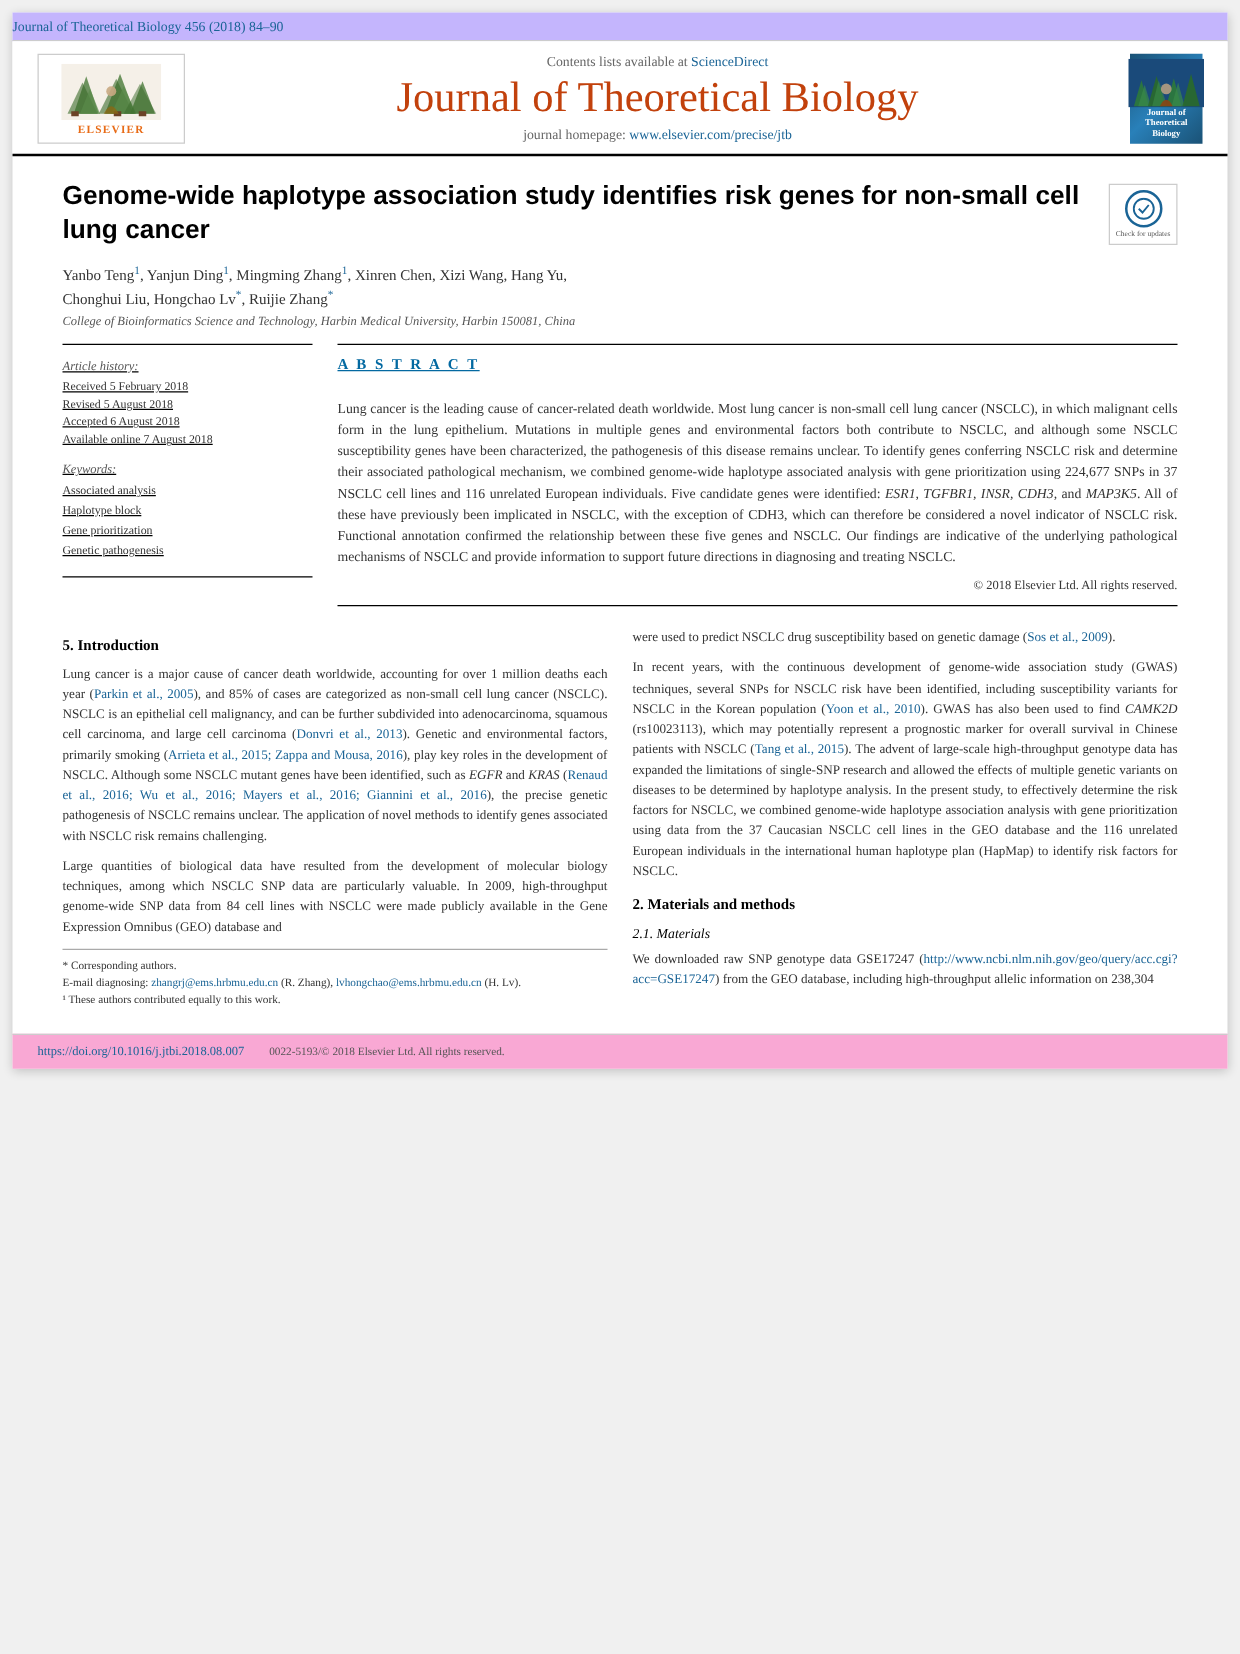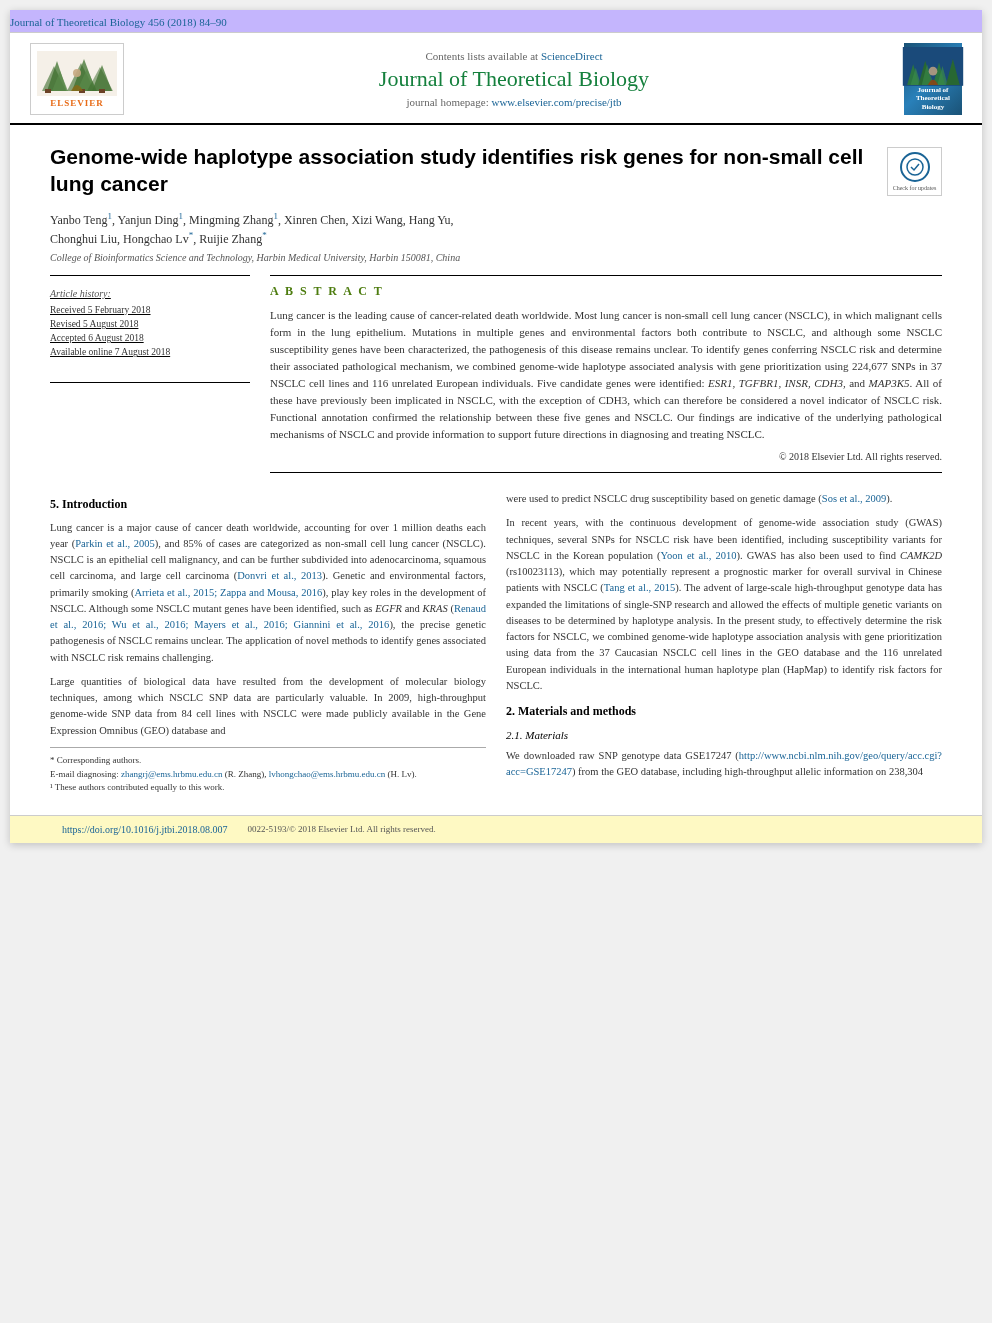--- a/index.html
+++ b/index.html
@@ -30,21 +30,21 @@
     .journal-header {
       display: flex;
       align-items: center;
       padding: 10px 20px 8px;
       border-bottom: 2px solid #000;
       background: #fff;
     }
     .elsevier-logo-box {
       border: 1px solid #ccc;
       padding: 4px;
-      width: 94px;
+      width: 118px;
       height: 72px;
       display: flex;
       flex-direction: column;
       align-items: center;
       justify-content: center;
       font-size: 8px;
       color: #333;
     }
     .elsevier-tree {
       width: 80px;
@@ -64,23 +64,23 @@
     .science-direct-link {
       font-size: 11px;
       color: #666;
       margin-bottom: 4px;
     }
     .science-direct-link a {
       color: #1a6496;
       text-decoration: none;
     }
     .journal-title-main {
-      font-size: 22px;
+      font-size: 34px;
       font-weight: normal;
-      color: #15803d;
+      color: #c2410c;
       font-family: 'Times New Roman', serif;
       margin-bottom: 4px;
     }
     .journal-homepage {
       font-size: 11px;
       color: #666;
     }
     .journal-homepage a {
       color: #1a6496;
       text-decoration: none;
@@ -218,22 +218,23 @@
 
     .abstract-box {
       border-top: 1px solid #000;
       border-bottom: 1px solid #000;
       padding: 8px 0 10px;
     }
     .abstract-title {
       font-size: 12px;
       font-weight: bold;
       letter-spacing: 2px;
-      color: #4d7c0f;
-      margin-bottom: 8px;
+      color: #0369a1;
+      margin-bottom: 20px;
+      text-decoration: underline;
     }
     .abstract-text {
       font-size: 11px;
       color: #333;
       line-height: 1.55;
       text-align: justify;
     }
     .abstract-text em {
     }
     .copyright {
@@ -297,22 +298,22 @@
       color: #333;
       line-height: 1.5;
     }
     .footnote-area a {
       color: #1a6496;
       text-decoration: none;
     }
 
     
     .bottom-bar {
-      background: #fef9c3;
-      padding: 8px 52px;
+      background: #f9a8d4;
+      padding: 8px 20px;
       border-top: 1px solid #ccc;
       display: flex;
       align-items: center;
       gap: 20px;
     }
     .doi-link {
       font-size: 10px;
       color: #1a6496;
       text-decoration: none;
     }
@@ -411,20 +412,27 @@
 
       <div class="left-col">
         <div class="article-info-box">
           <div class="article-info-section">
             <h4>Article history:</h4>
             <p>Received 5 February 2018</p>
             <p>Revised 5 August 2018</p>
             <p>Accepted 6 August 2018</p>
             <p>Available online 7 August 2018</p>
           </div>
+          <div class="keywords-section">
+            <h4>Keywords:</h4>
+            <p>Associated analysis</p>
+            <p>Haplotype block</p>
+            <p>Gene prioritization</p>
+            <p>Genetic pathogenesis</p>
+          </div>
         </div>
       </div>
 
       <div class="right-col">
         <div class="abstract-box">
           <div class="abstract-title">A B S T R A C T</div>
           <div class="abstract-text">
             Lung cancer is the leading cause of cancer-related death worldwide. Most lung cancer is non-small cell lung cancer (NSCLC), in which malignant cells form in the lung epithelium. Mutations in multiple genes and environmental factors both contribute to NSCLC, and although some NSCLC susceptibility genes have been characterized, the pathogenesis of this disease remains unclear. To identify genes conferring NSCLC risk and determine their associated pathological mechanism, we combined genome-wide haplotype associated analysis with gene prioritization using 224,677 SNPs in 37 NSCLC cell lines and 116 unrelated European individuals. Five candidate genes were identified: <em>ESR1, TGFBR1, INSR, CDH3,</em> and <em>MAP3K5</em>. All of these have previously been implicated in NSCLC, with the exception of CDH3, which can therefore be considered a novel indicator of NSCLC risk. Functional annotation confirmed the relationship between these five genes and NSCLC. Our findings are indicative of the underlying pathological mechanisms of NSCLC and provide information to support future directions in diagnosing and treating NSCLC.
           </div>
           <div class="copyright">© 2018 Elsevier Ltd. All rights reserved.</div>

